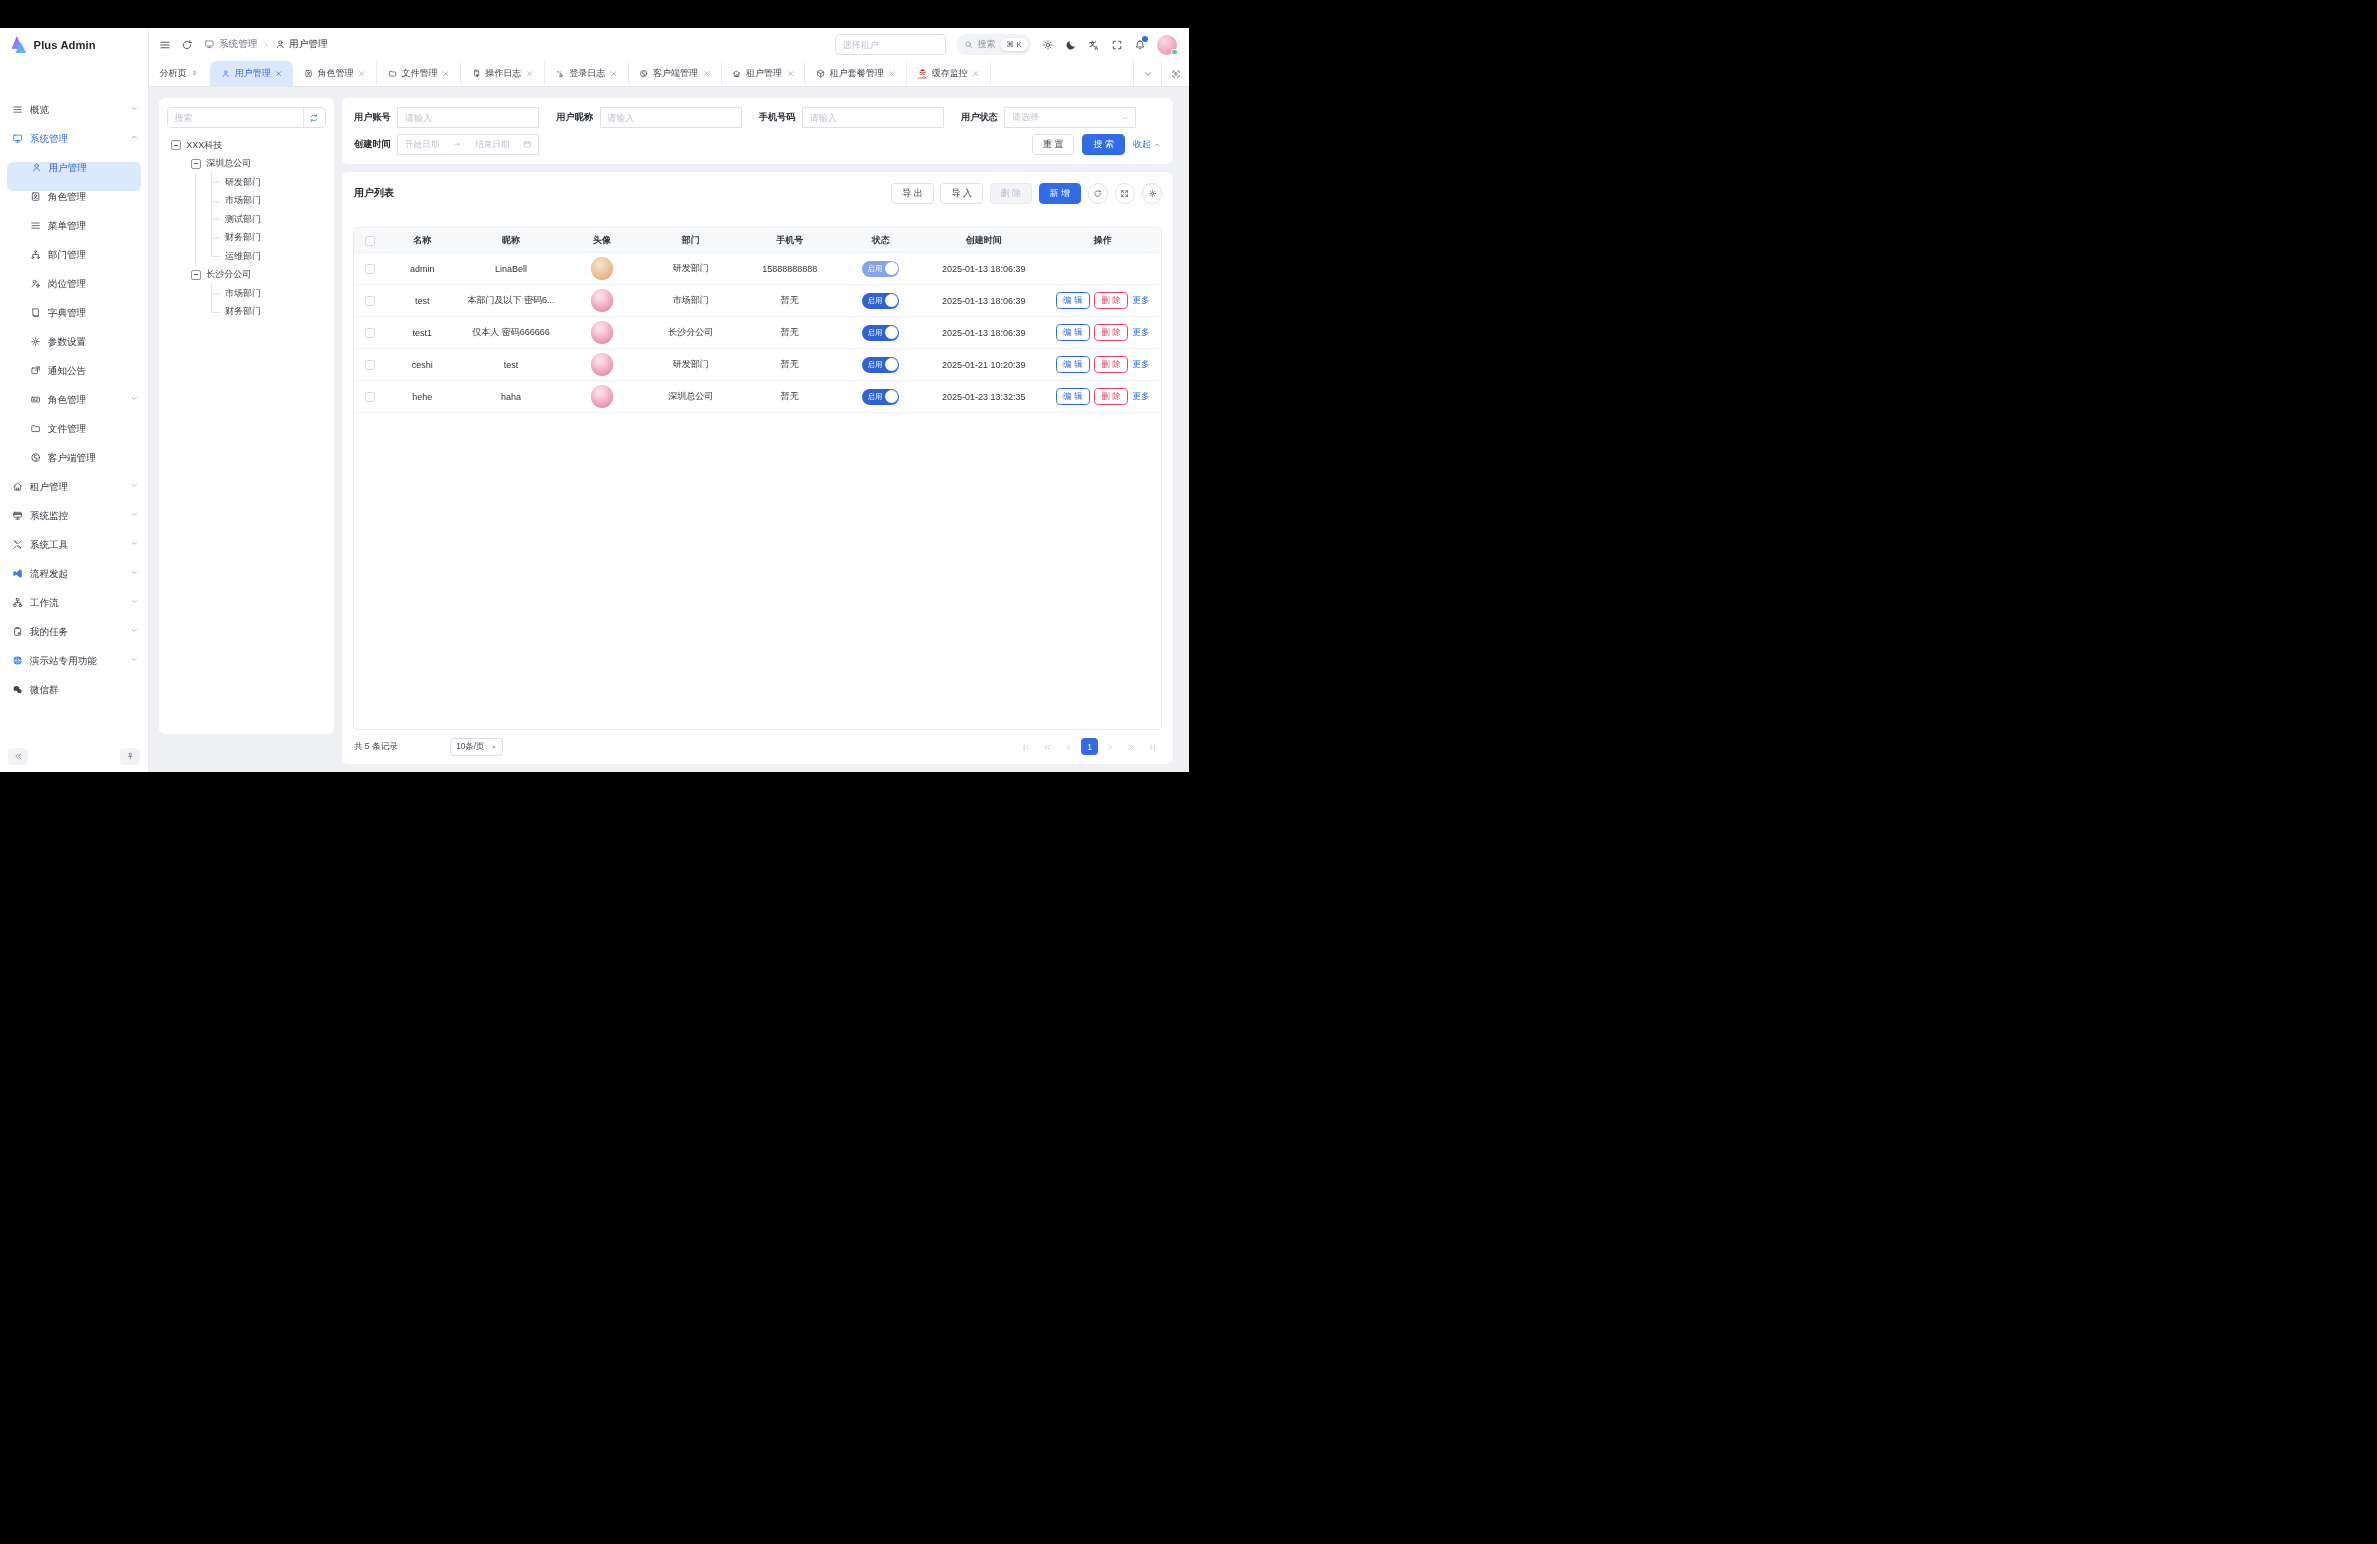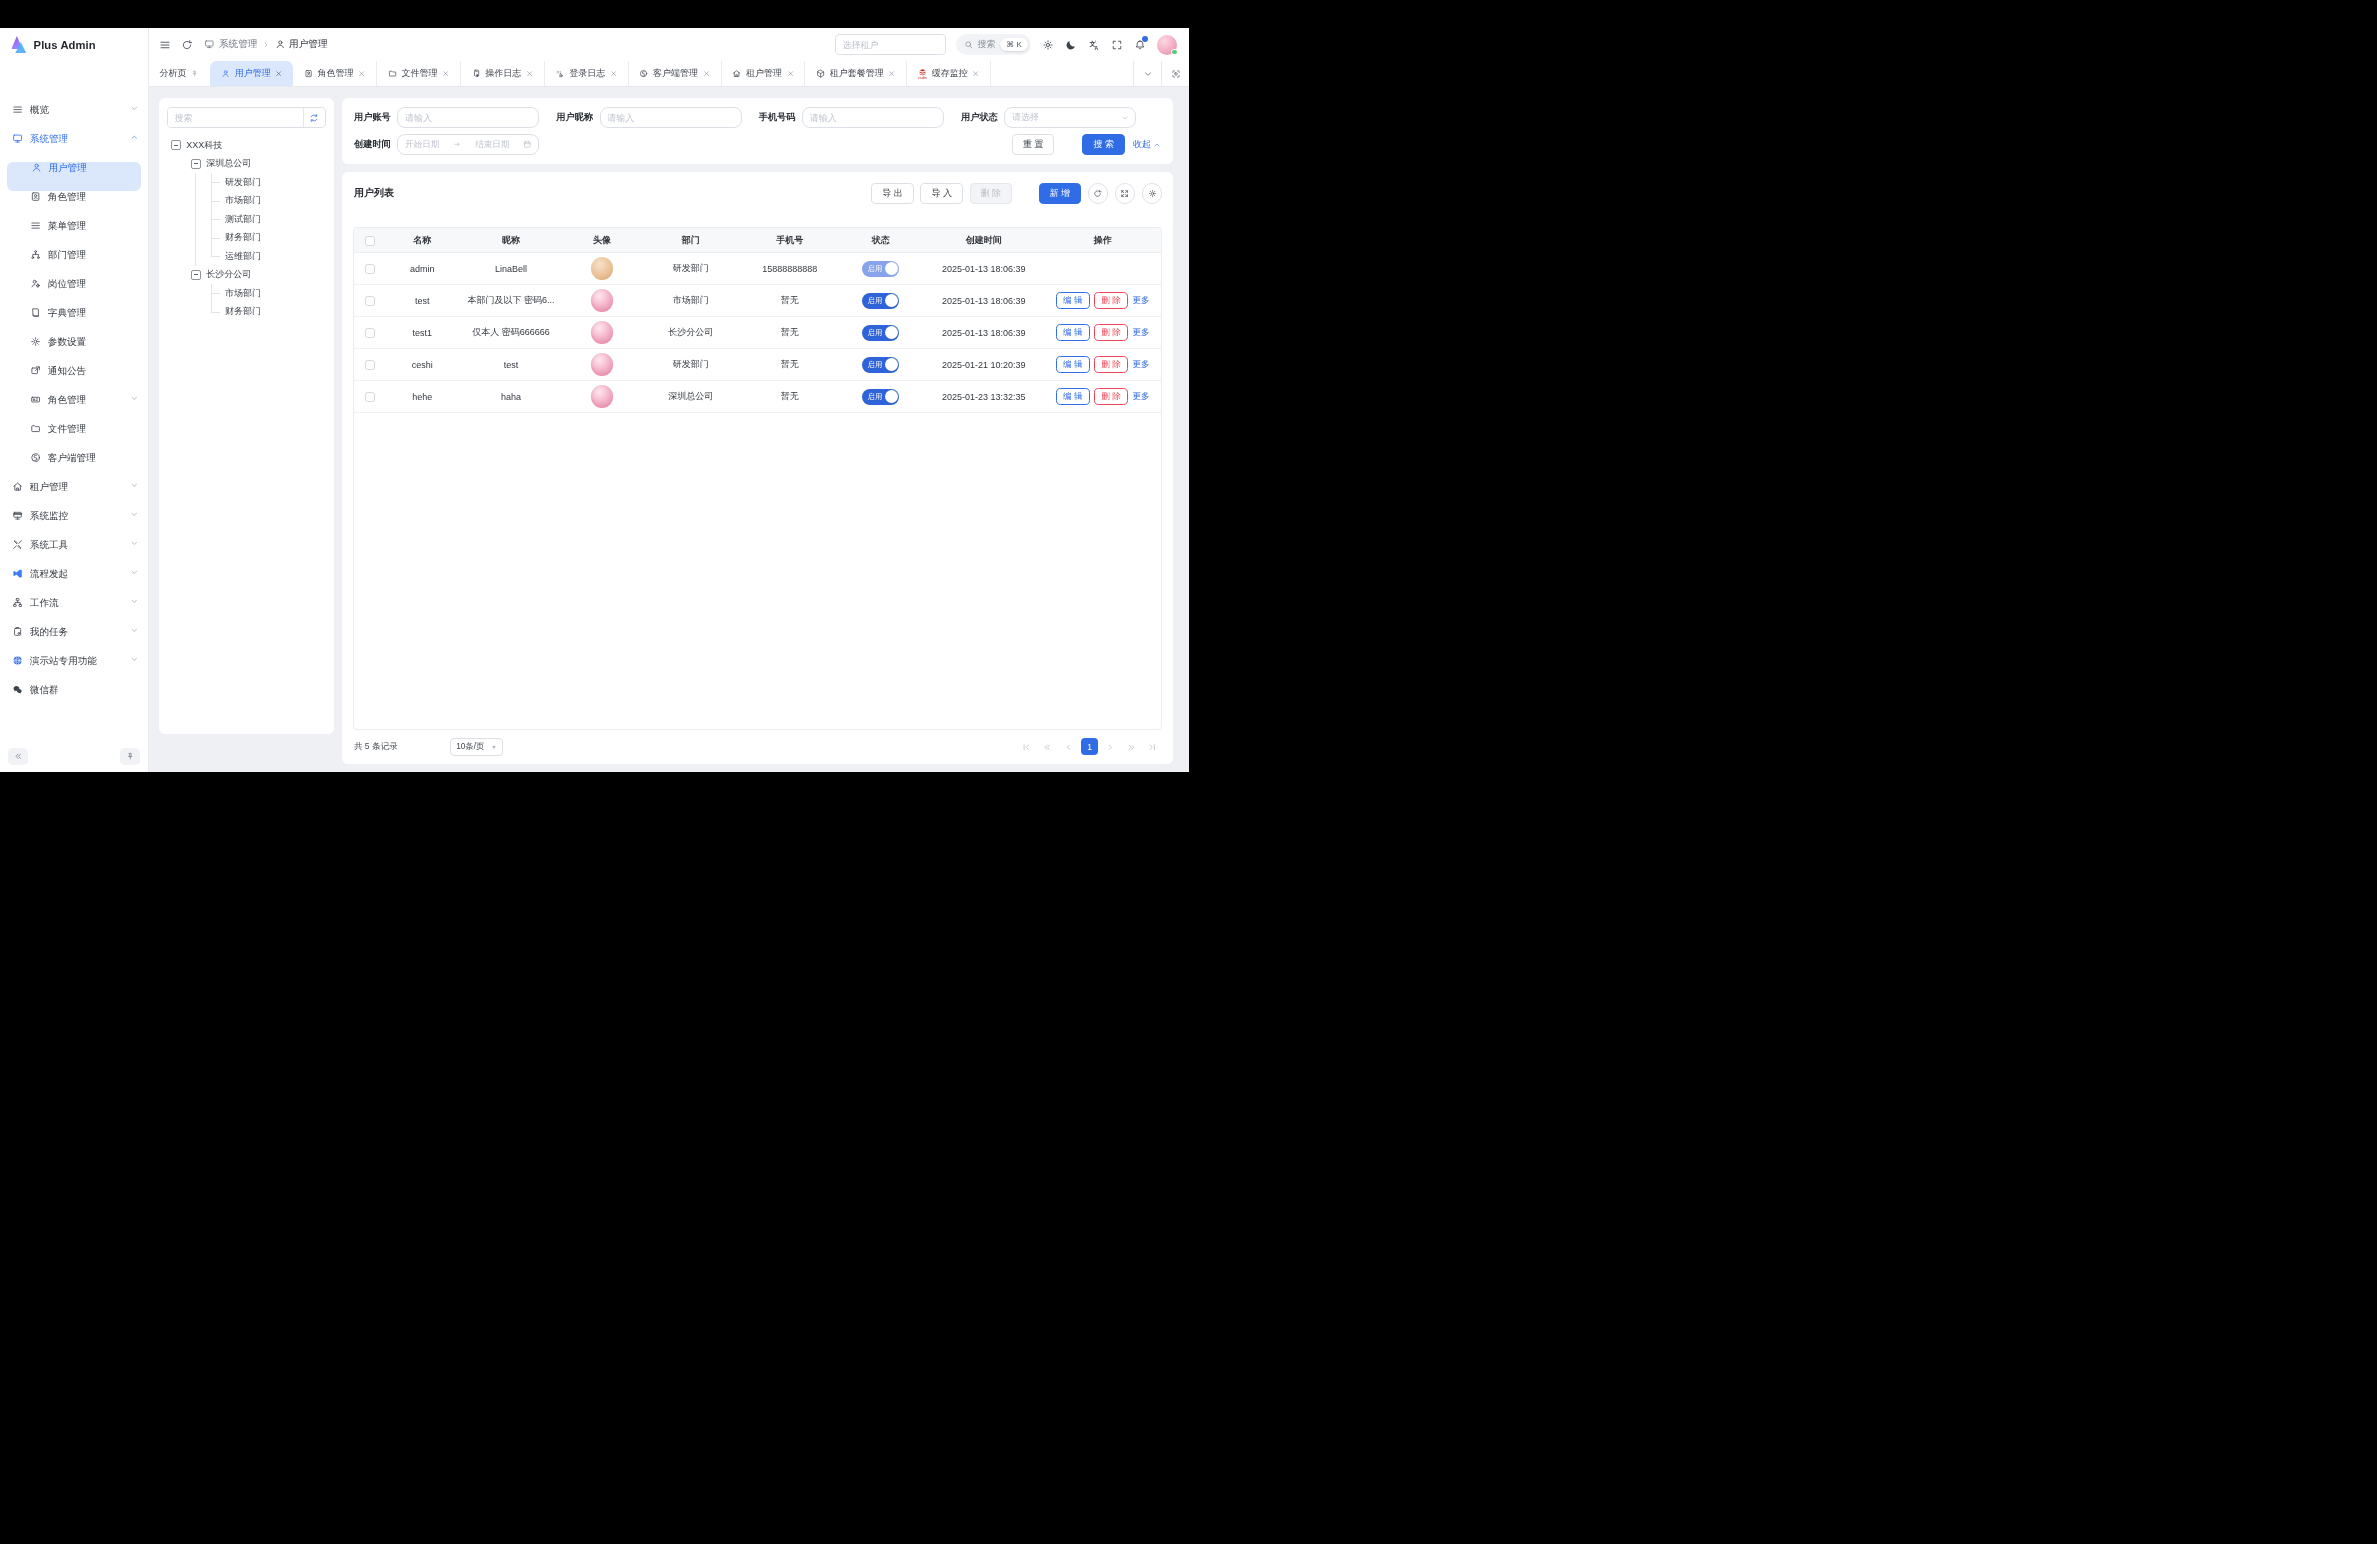--- a/index.html
+++ b/index.html
@@ -101,32 +101,32 @@
 
   
   .right-col { flex:1; display:flex; flex-direction:column; gap:8.6px; min-width:0; }
 
   
   .filter-card { padding:9.2px 12px 8.6px 12px; flex:0 0 auto; }
   .f-row { display:flex; align-items:center; }
   .f-row + .f-row { margin-top:6px; }
   .f-group { display:flex; align-items:center; gap:6.6px; margin-right:17px; }
   .f-label { font-size:9.2px; font-weight:bold; color:#2b2f36; white-space:nowrap; }
-  .f-input { width:142px; height:21px; border:0.7px solid #dcdfe6; border-radius:8px; padding:0 6.6px; display:flex; align-items:center; }
+  .f-input { width:142px; height:21px; border:0.7px solid #dcdfe6; border-radius:1px; padding:0 6.6px; display:flex; align-items:center; }
   .f-input input { border:none; outline:none; width:100%; font-size:9px; font-family:inherit; color:#303133; }
   .f-input input::placeholder { color:#bfc4cc; }
   .f-select { width:132px; justify-content:space-between; cursor:pointer; }
   .f-select .ph { color:#bfc4cc; font-size:9px; }
   .f-select .chev { width:8px; height:8px; color:#a8adb6; }
   .f-dates { width:142px; justify-content:space-between; cursor:pointer; }
   .f-dates .ph { color:#bfc4cc; font-size:8.6px; }
   .f-dates .ic { width:8.6px; height:8.6px; color:#b6bac2; flex:0 0 auto; }
   .f-actions { margin-left:auto; display:flex; align-items:center; gap:8px; }
   .btn { height:21px; border-radius:4.6px; display:inline-flex; align-items:center; justify-content:center; padding:0 10px; font-size:9px; cursor:pointer; border:0.7px solid #dcdfe6; background:#fff; color:#3b4048; white-space:nowrap; }
-  .btn.primary { background:#2f6ce6; border-color:#2f6ce6; color:#fff;margin-left:20px; }
+  .btn.primary { background:#2f6ce6; border-color:#2f6ce6; color:#fff; }
   .btn.disabled { background:#f3f4f7; border-color:#e6e8ee; color:#b9bec7; cursor:default; }
   .link-collapse { display:flex; align-items:center; gap:2px; color:#2f6ce6; font-size:9px; cursor:pointer; }
   .link-collapse .ic { width:8px; height:8px; }
 
   
   .table-card { flex:1; padding:8px 10.6px 6.6px 10.6px; display:flex; flex-direction:column; min-height:0; }
   .tc-head { display:flex; align-items:center; flex:0 0 auto; padding:2.6px 0 1.3px 1.3px;gap:28px; }
   .tc-title { font-size:10px; font-weight:bold; color:#26292e; }
   .tc-tools { margin-left:auto; display:flex; align-items:center; gap:6.6px; }
   .circle-btn { width:20.5px; height:20.5px; border-radius:50%; border:0.7px solid #e0e3e9; display:flex; align-items:center; justify-content:center; color:#3c414a; cursor:pointer; background:#fff; }

